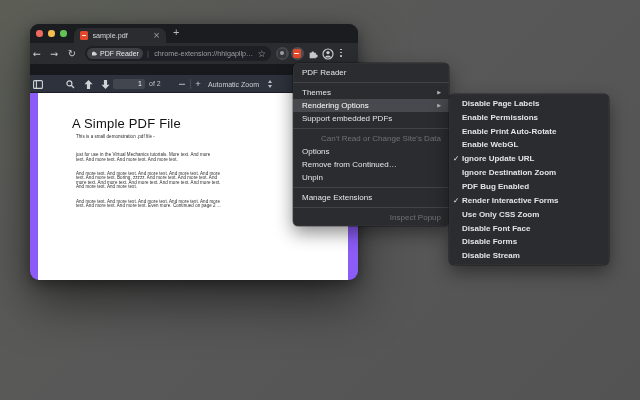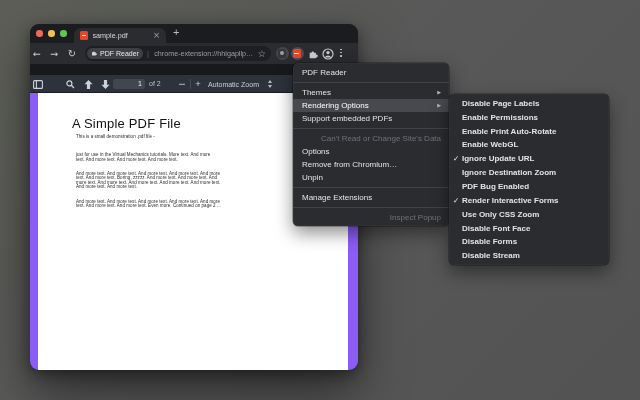--- a/index.html
+++ b/index.html
@@ -3,21 +3,21 @@
 <meta charset="utf-8">
 <style>
   * { margin:0; padding:0; box-sizing:border-box; }
   html,body { width:640px; height:400px; overflow:hidden; }
   body { font-family:"Liberation Sans", sans-serif; }
 
   .stage { position:relative; width:640px; height:400px;
     background:linear-gradient(135deg,#5d5f57 0%, #585858 45%, #535353 100%); overflow:hidden; }
 
   
-  .window { position:absolute; left:30px; top:24px; width:328px; height:346px;
+  .window { position:absolute; left:30px; top:24px; width:328px; height:256px;
     border-radius:9px; overflow:hidden; background:#262b36;
     box-shadow:0 22px 48px rgba(0,0,0,.5), 0 4px 14px rgba(0,0,0,.38); }
 
   .tabstrip { position:relative; height:19px; background:#1a1c20; }
   .traffic { position:absolute; left:6px; top:6px; display:flex; gap:5.5px; }
   .tl { width:6.5px; height:6.5px; border-radius:50%; display:block; }
   .tl.red{ background:#ed6a5e; } .tl.yellow{ background:#f5bf4f; } .tl.green{ background:#61c454; }
 
   .tab { position:absolute; left:44px; top:3.5px; width:92px; height:15.5px;
     background:#2a2c30; border-radius:7px 7px 0 0; display:flex; align-items:center; padding:0 6px; }
@@ -222,21 +222,21 @@
         <span>Support embedded PDFs</span>
       </div>
     <div class="msep"></div>
     <div class="mi dis">
         <span>Can't Read or Change Site's Data</span>
       </div>
     <div class="mi">
         <span>Options</span>
       </div>
     <div class="mi">
-        <span>Remove from Chromium…</span>
+        <span>Remove from Continued…</span>
       </div>
     <div class="mi">
         <span>Unpin</span>
       </div>
     <div class="msep"></div>
     <div class="mi">
         <span>Manage Extensions</span>
       </div>
     <div class="msep"></div>
     <div class="mi dis">

